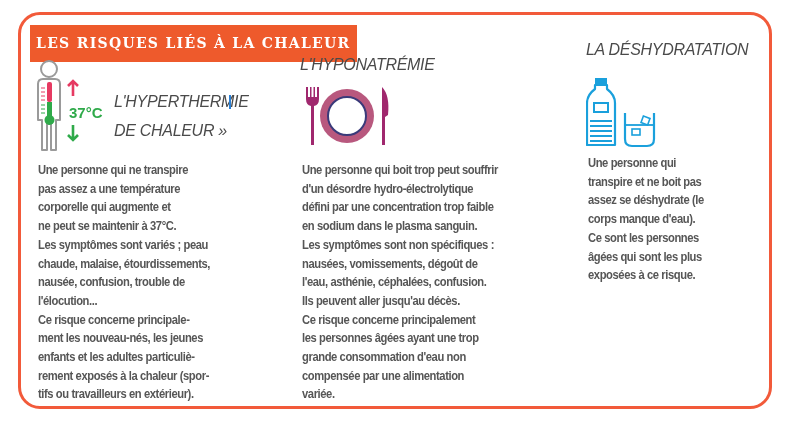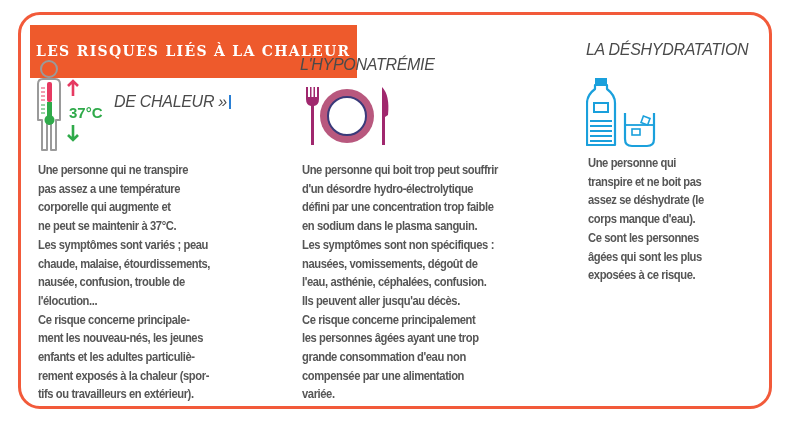--- a/index.html
+++ b/index.html
@@ -22,21 +22,21 @@
       height: 397px;
       border: 3px solid #f25a3a;
       border-radius: 22px;
       box-sizing: border-box;
     }
     .banner {
       position: absolute;
       left: 30px;
       top: 25px;
       height: 21px;
-      padding: 16px 6px;
+      padding: 8px 6px;
       background: #ee5a2c;
       color: #ffffff;
       font-family: "DejaVu Serif", serif;
       font-weight: bold;
       font-size: 14px;
       line-height: 21px;
       letter-spacing: 1.3px;
       white-space: nowrap;
     }
     .heading {
@@ -115,21 +115,22 @@
   </svg>
   <svg class="icon" style="left:66px; top:79px;" width="14" height="18" viewBox="0 0 14 18">
     <path d="M7 2 L7 17 M2 7 L7 2 L12 7" fill="none" stroke="#e63a62" stroke-width="2.6"></path>
   </svg>
   <div class="temp-label">37°C</div>
   <svg class="icon" style="left:66px; top:124px;" width="14" height="18" viewBox="0 0 14 18">
     <path d="M7 1 L7 16 M2 11 L7 16 L12 11" fill="none" stroke="#2faa4a" stroke-width="2.6"></path>
   </svg>
 
   <div class="heading" style="left:114px; top:94px;">
-    <span style="display:block;">DE CHALEUR »</span>
+    <span style="display:block;"><span>L'HYPERTHERMIE</span></span>
+    <span style="display:block;margin-top:13px;">DE CHALEUR »</span>
   </div>
   <span class="caret" style="position:absolute; left:230px; top:95px;"></span>
 
   <p class="para" style="left:38px; top:161px;">
     <span class="line">Une personne qui ne transpire</span>
     <span class="line">pas assez a une température</span>
     <span class="line">corporelle qui augmente et</span>
     <span class="line">ne peut se maintenir à 37°C.</span>
     <span class="line">Les symptômes sont variés ; peau</span>
     <span class="line">chaude, malaise, étourdissements,</span>

